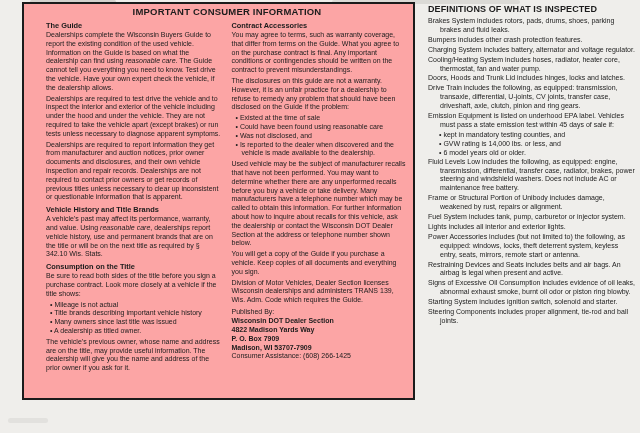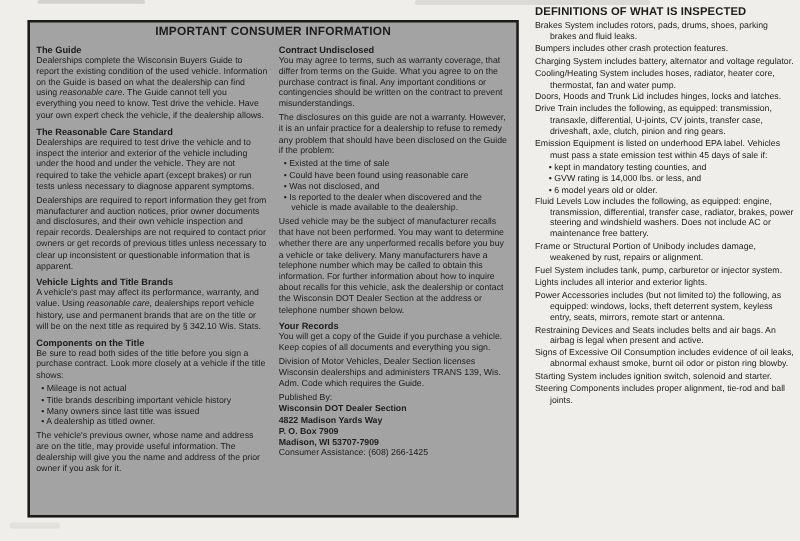--- a/index.html
+++ b/index.html
@@ -12,23 +12,23 @@
     overflow:hidden;
     -webkit-font-smoothing:antialiased;
   }
   .smudge{position:absolute;background:#bdbbb7;opacity:.55;border-radius:3px;}
   .smudge.s1{left:30px;top:0;width:86px;height:3px;}
   .smudge.s2{left:332px;top:0;width:188px;height:4px;opacity:.4;}
   .smudge.s3{left:8px;top:418px;width:40px;height:5px;opacity:.25;}
 
   
   .main-box{
-    position:absolute;left:22px;top:16px;width:393px;height:398px;
-    border:2px solid #1b1b1b;background:#a3a3a3;
-    box-sizing:border-box;padding:2px 5px 0 5px;overflow:hidden;
+    position:absolute;left:22px;top:2px;width:393px;height:398px;
+    border:2px solid #1b1b1b;background:#fca5a5;
+    box-sizing:border-box;padding:2px 5px 0 22px;overflow:hidden;
   }
   .box-title{
     text-align:center;font-weight:bold;font-size:9.5px;letter-spacing:.2px;
     margin:0 0 1px 0;white-space:nowrap;
   }
   .box-columns{display:flex;gap:9px;}
   .col{flex:1;min-width:0;}
 
   .h{font-weight:bold;font-size:7.4px;line-height:9px;margin:3px 0 1px 0;}
   .p{font-size:7px;line-height:8.8px;margin:0 0 2px 0;}
@@ -50,47 +50,45 @@
 <div class="smudge s1"></div>
 <div class="smudge s2"></div>
 <div class="smudge s3"></div>
 
 <div class="main-box">
   <div class="box-title">IMPORTANT CONSUMER INFORMATION</div>
   <div class="box-columns">
     <div class="col" id="col-left">
         <div class="h">The Guide</div>
         <div class="p"><span>Dealerships complete the Wisconsin Buyers Guide to report the existing condition of the used vehicle. Information on the Guide is based on what the dealership can find using </span><span class="it">reasonable care</span><span>. The Guide cannot tell you everything you need to know. Test drive the vehicle. Have your own expert check the vehicle, if the dealership allows.</span></div>
-        <div class="h">The Reasonable Care Standard</div>
         <div class="p"><span>Dealerships are required to test drive the vehicle and to inspect the interior and exterior of the vehicle including under the hood and under the vehicle. They are not required to take the vehicle apart (except brakes) or run tests unless necessary to diagnose apparent symptoms.</span></div>
         <div class="p"><span>Dealerships are required to report information they get from manufacturer and auction notices, prior owner documents and disclosures, and their own vehicle inspection and repair records. Dealerships are not required to contact prior owners or get records of previous titles unless necessary to clear up inconsistent or questionable information that is apparent.</span></div>
-        <div class="h">Vehicle Lights and Title Brands</div>
+        <div class="h">Vehicle History and Title Brands</div>
         <div class="p"><span>A vehicle's past may affect its performance, warranty, and value. Using </span><span class="it">reasonable care</span><span>, dealerships report vehicle history, use and permanent brands that are on the title or will be on the next title as required by § 342.10 Wis. Stats.</span></div>
-        <div class="h">Components on the Title</div>
+        <div class="h">Consumption on the Title</div>
         <div class="p"><span>Be sure to read both sides of the title before you sign a purchase contract. Look more closely at a vehicle if the title shows:</span></div>
         <div class="bullets">
           <div class="bullet">• Mileage is not actual</div>
           <div class="bullet">• Title brands describing important vehicle history</div>
           <div class="bullet">• Many owners since last title was issued</div>
           <div class="bullet">• A dealership as titled owner.</div>
         </div>
         <div class="p"><span>The vehicle's previous owner, whose name and address are on the title, may provide useful information. The dealership will give you the name and address of the prior owner if you ask for it.</span></div>
       </div>
     <div class="col" id="col-middle">
-        <div class="h">Contract Undisclosed</div>
+        <div class="h">Contract Accessories</div>
         <div class="p"><span>You may agree to terms, such as warranty coverage, that differ from terms on the Guide. What you agree to on the purchase contract is final. Any important conditions or contingencies should be written on the contract to prevent misunderstandings.</span></div>
         <div class="p"><span>The disclosures on this guide are not a warranty. However, it is an unfair practice for a dealership to refuse to remedy any problem that should have been disclosed on the Guide if the problem:</span></div>
         <div class="bullets">
           <div class="bullet">• Existed at the time of sale</div>
           <div class="bullet">• Could have been found using reasonable care</div>
           <div class="bullet">• Was not disclosed, and</div>
           <div class="bullet">• Is reported to the dealer when discovered and the vehicle is made available to the dealership.</div>
         </div>
         <div class="p"><span>Used vehicle may be the subject of manufacturer recalls that have not been performed. You may want to determine whether there are any unperformed recalls before you buy a vehicle or take delivery. Many manufacturers have a telephone number which may be called to obtain this information. For further information about how to inquire about recalls for this vehicle, ask the dealership or contact the Wisconsin DOT Dealer Section at the address or telephone number shown below.</span></div>
-        <div class="h">Your Records</div>
         <div class="p"><span>You will get a copy of the Guide if you purchase a vehicle. Keep copies of all documents and everything you sign.</span></div>
         <div class="p"><span>Division of Motor Vehicles, Dealer Section licenses Wisconsin dealerships and administers TRANS 139, Wis. Adm. Code which requires the Guide.</span></div>
         <div class="line">Published By:</div>
         <div class="line b">Wisconsin DOT Dealer Section</div>
         <div class="line b">4822 Madison Yards Way</div>
         <div class="line b">P. O. Box 7909</div>
         <div class="line b">Madison, WI 53707-7909</div>
         <div class="p"><span>Consumer Assistance: (608) 266-1425</span></div>
       </div>
   </div>

